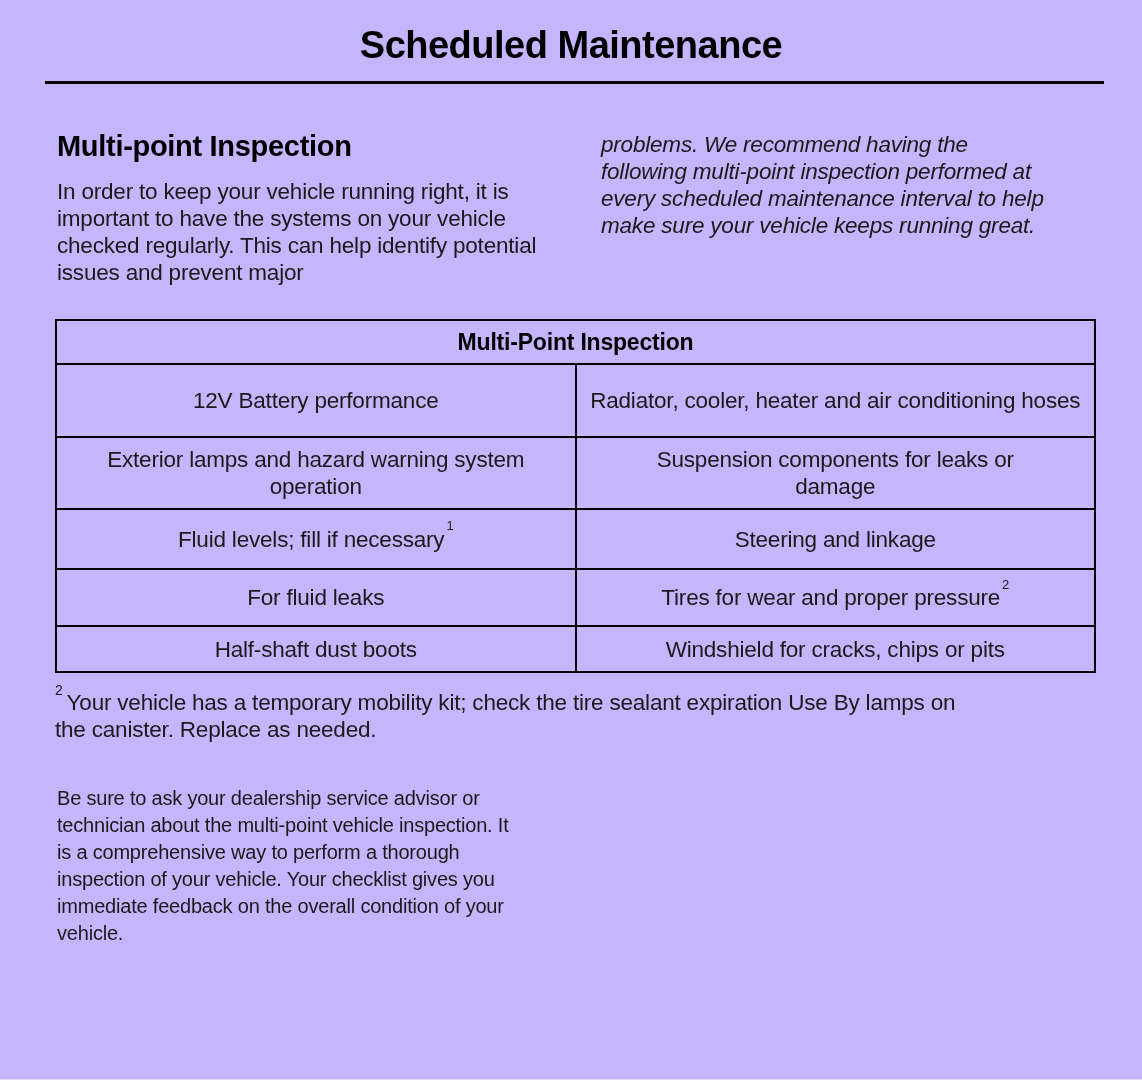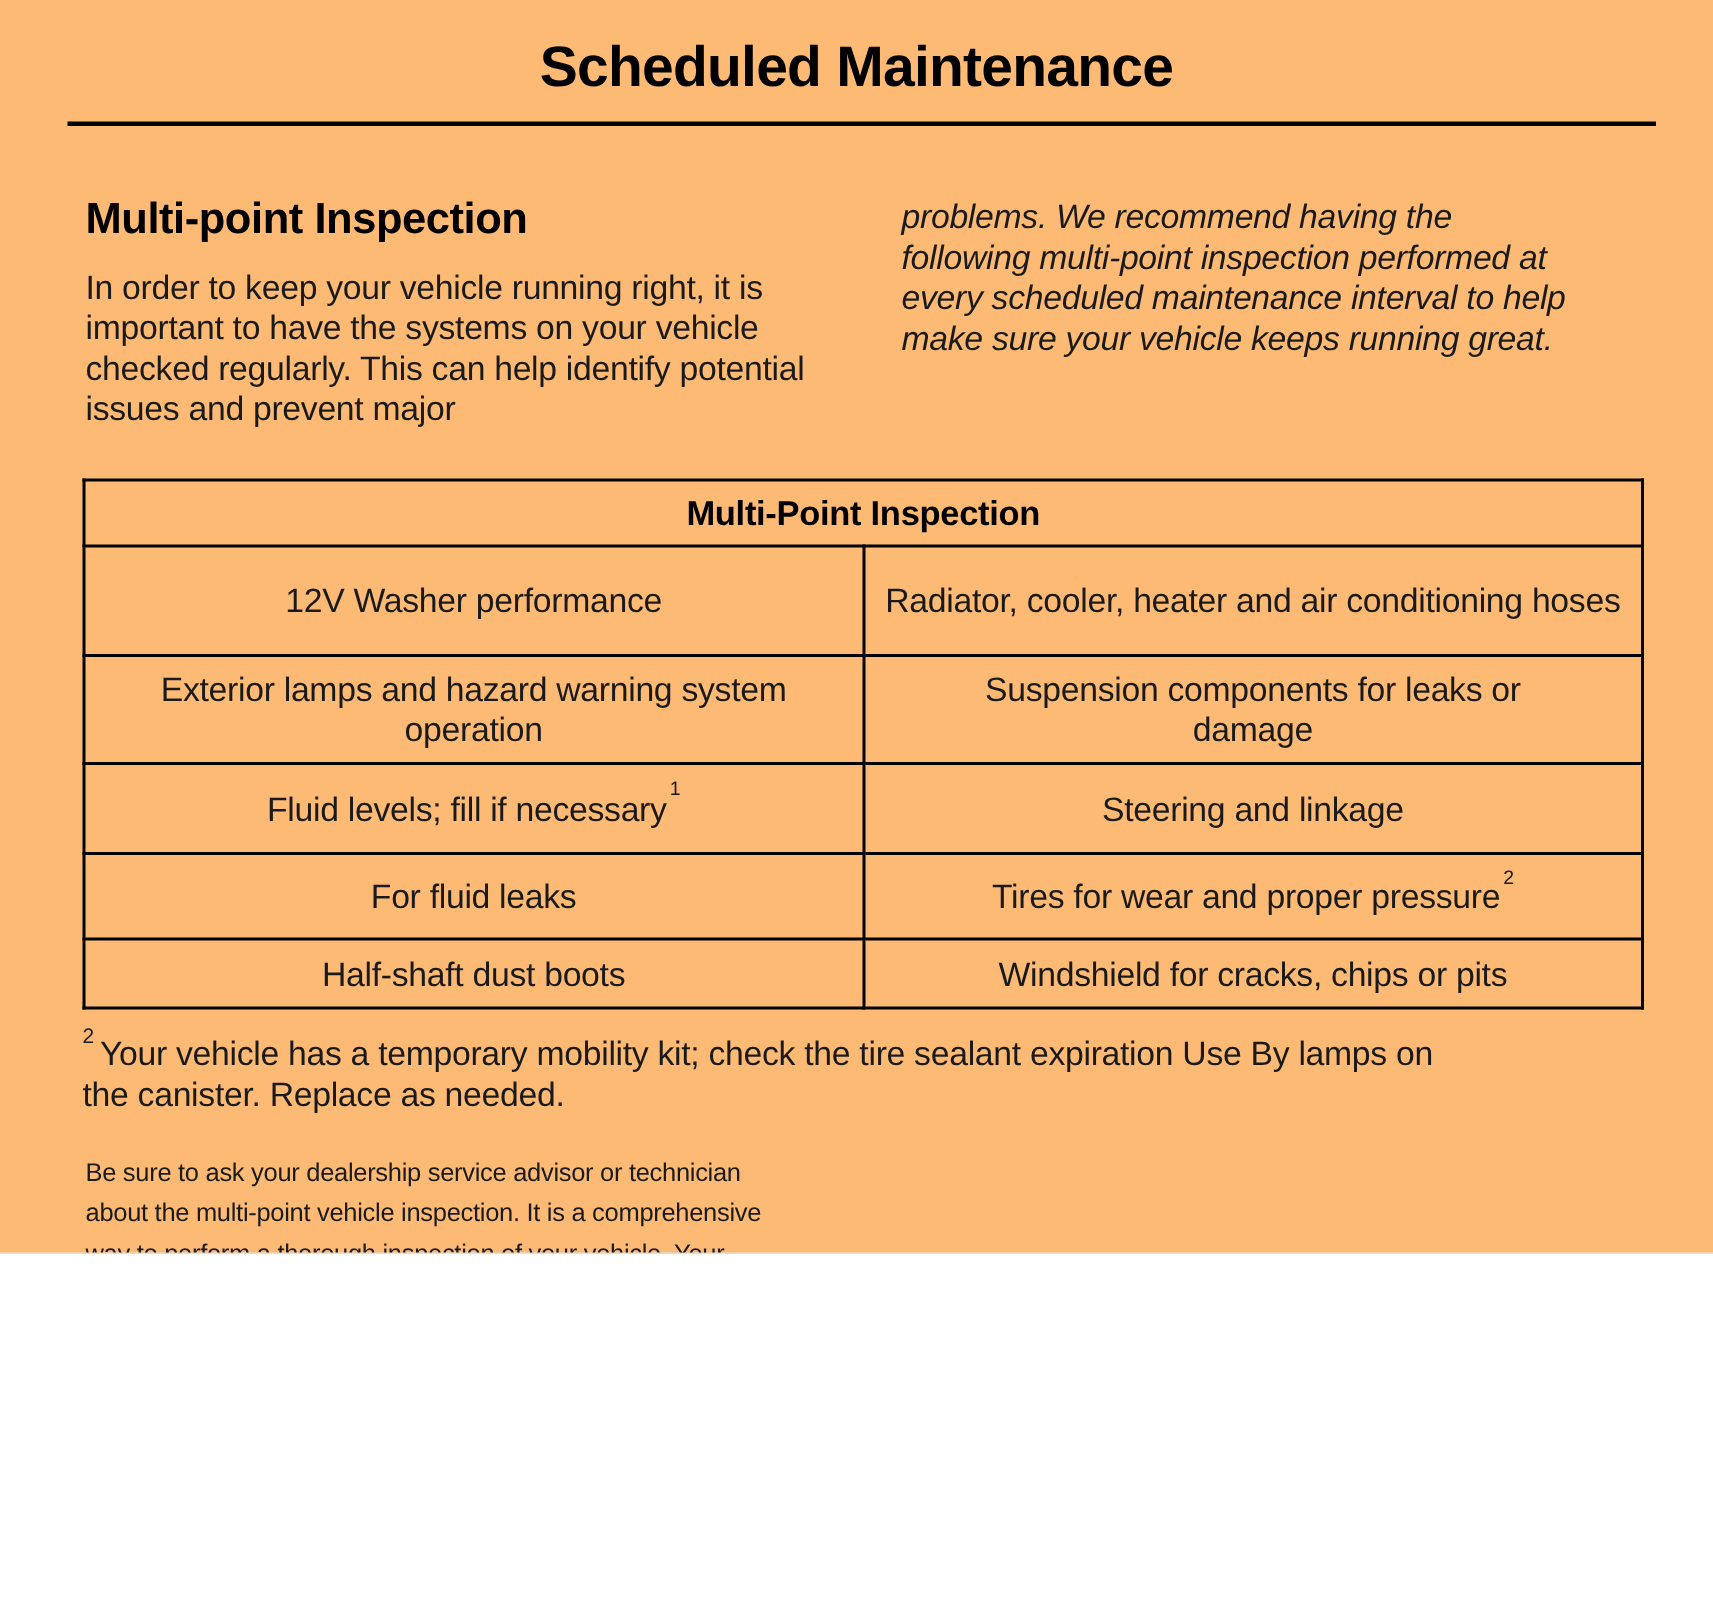--- a/index.html
+++ b/index.html
@@ -1,21 +1,21 @@
 <!DOCTYPE html>
 <html><head>
 <meta charset="utf-8">
 <style>
   * { margin: 0; padding: 0; box-sizing: border-box; }
   html, body { background: #ffffff; }
   .page {
     position: relative;
     width: 1142px;
-    height: 836px;
-    background: #fdba74;
+    height: 1080px;
+    background: #c4b5fd;
     color: #1a1a1a;
     font-family: "Liberation Sans", "DejaVu Sans", sans-serif;
     padding-top: 24px;
     border-bottom: 1px solid #e0e0e0;
     overflow: hidden;
   }
   .page-title {
     text-align: center;
     font-size: 38px;
     line-height: 42px;
@@ -93,23 +93,23 @@
   }
   .footnote.fn2 { max-width: 930px; margin-top: 6px; }
   sup.fn-sup {
     font-size: 14px;
     line-height: 0;
     position: relative;
     top: -7px;
     margin-right: 4px;
   }
   .closing-paragraph {
-    margin: 25px 0 0 57px;
+    margin: 42px 0 0 57px;
     width: 452px;
-    font-size: 17px;
+    font-size: 20px;
     line-height: 27px;
     letter-spacing: -0.2px;
   }
 </style>
 </head>
 <body>
 
 <div class="page">
 
   <h1 class="page-title">Scheduled Maintenance</h1>
@@ -128,21 +128,21 @@
 
   <table class="inspection">
     <thead>
       <tr>
         <th colspan="2">Multi-Point Inspection</th>
       </tr>
     </thead>
     <tbody>
       <tr class="rh1">
         <td>
-          <span>12V Washer performance</span>
+          <span>12V Battery performance</span>
         </td>
         <td>
           <span>Radiator, cooler, heater and air conditioning hoses</span>
         </td>
       </tr>
       <tr class="rh2">
         <td>
           <span>Exterior lamps and hazard warning system operation</span>
         </td>
         <td>

